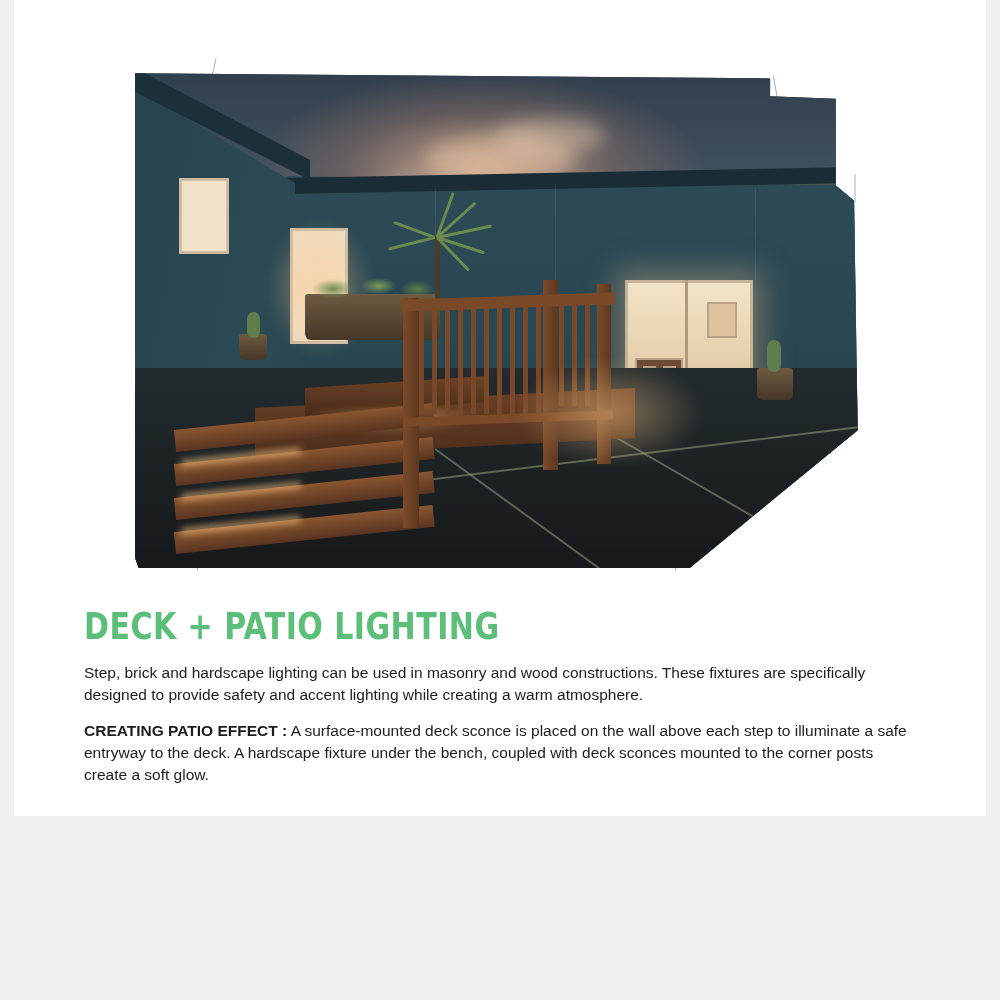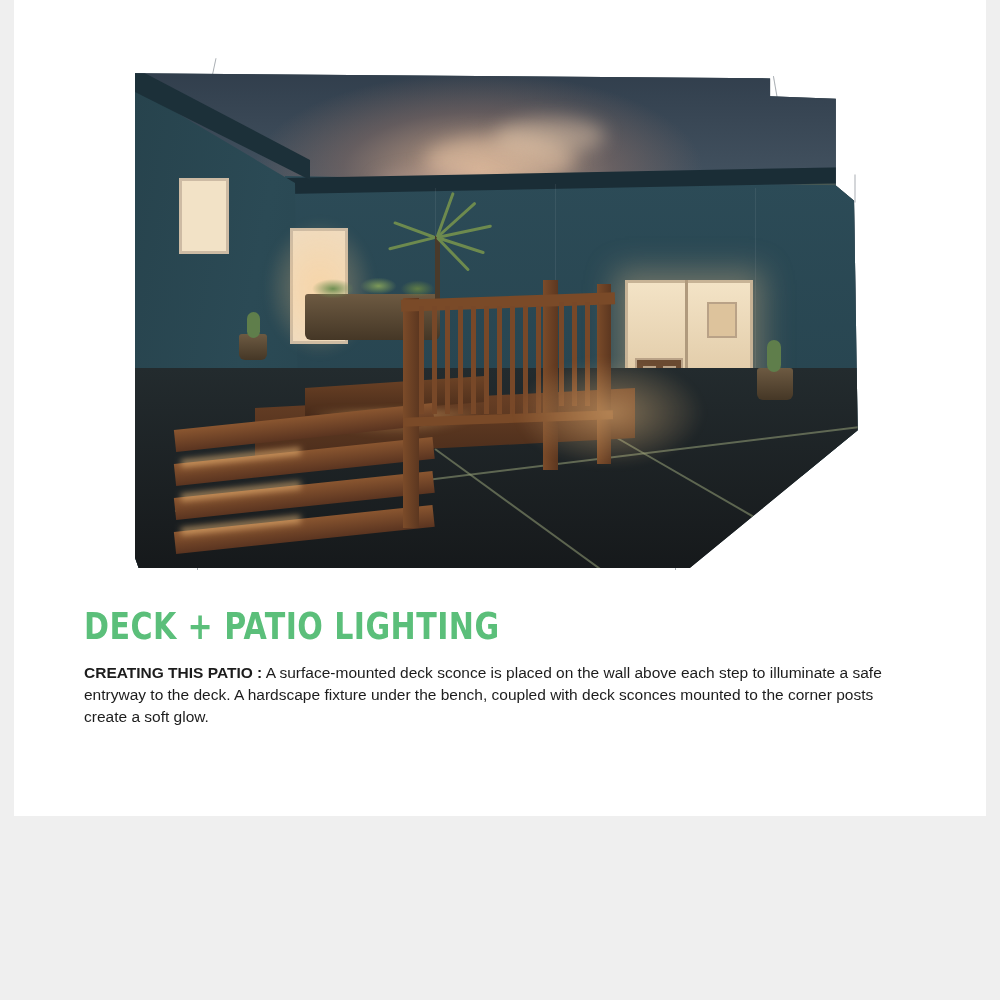--- a/index.html
+++ b/index.html
@@ -389,17 +389,18 @@
       <div class="rail" style="left:268px; top:356px; width:210px; height:9px; transform:rotate(-2deg);"></div>
       <div class="rail" style="left:284px; top:248px; width:124px; height:108px; background:repeating-linear-gradient(90deg,#784828 0 5px, rgba(0,0,0,0) 5px 13px);"></div>
       <div class="rail" style="left:424px; top:244px; width:40px; height:104px; background:repeating-linear-gradient(90deg,#784828 0 5px, rgba(0,0,0,0) 5px 13px);"></div>
       <div class="wall-glow" style="left:380px; top:300px; width:190px; height:110px;"></div>
 
     </div>
   </div>
 
   <div class="content">
     <h1 class="heading">DECK + PATIO LIGHTING</h1>
-    <p class="para"><b>CREATING THIS PATIO :</b><span> A surface-mounted deck sconce is placed on the wall above each step to illuminate a safe entryway to the deck. A hardscape fixture under the bench, coupled with deck sconces mounted to the corner posts create a soft glow.</span></p>
+    <p class="para">Step, brick and hardscape lighting can be used in masonry and wood constructions. These fixtures are specifically designed to provide safety and accent lighting while creating a warm atmosphere.</p>
+    <p class="para"><b>CREATING PATIO EFFECT :</b><span> A surface-mounted deck sconce is placed on the wall above each step to illuminate a safe entryway to the deck. A hardscape fixture under the bench, coupled with deck sconces mounted to the corner posts create a soft glow.</span></p>
   </div>
 
 
 </div>
 
 </body></html>

